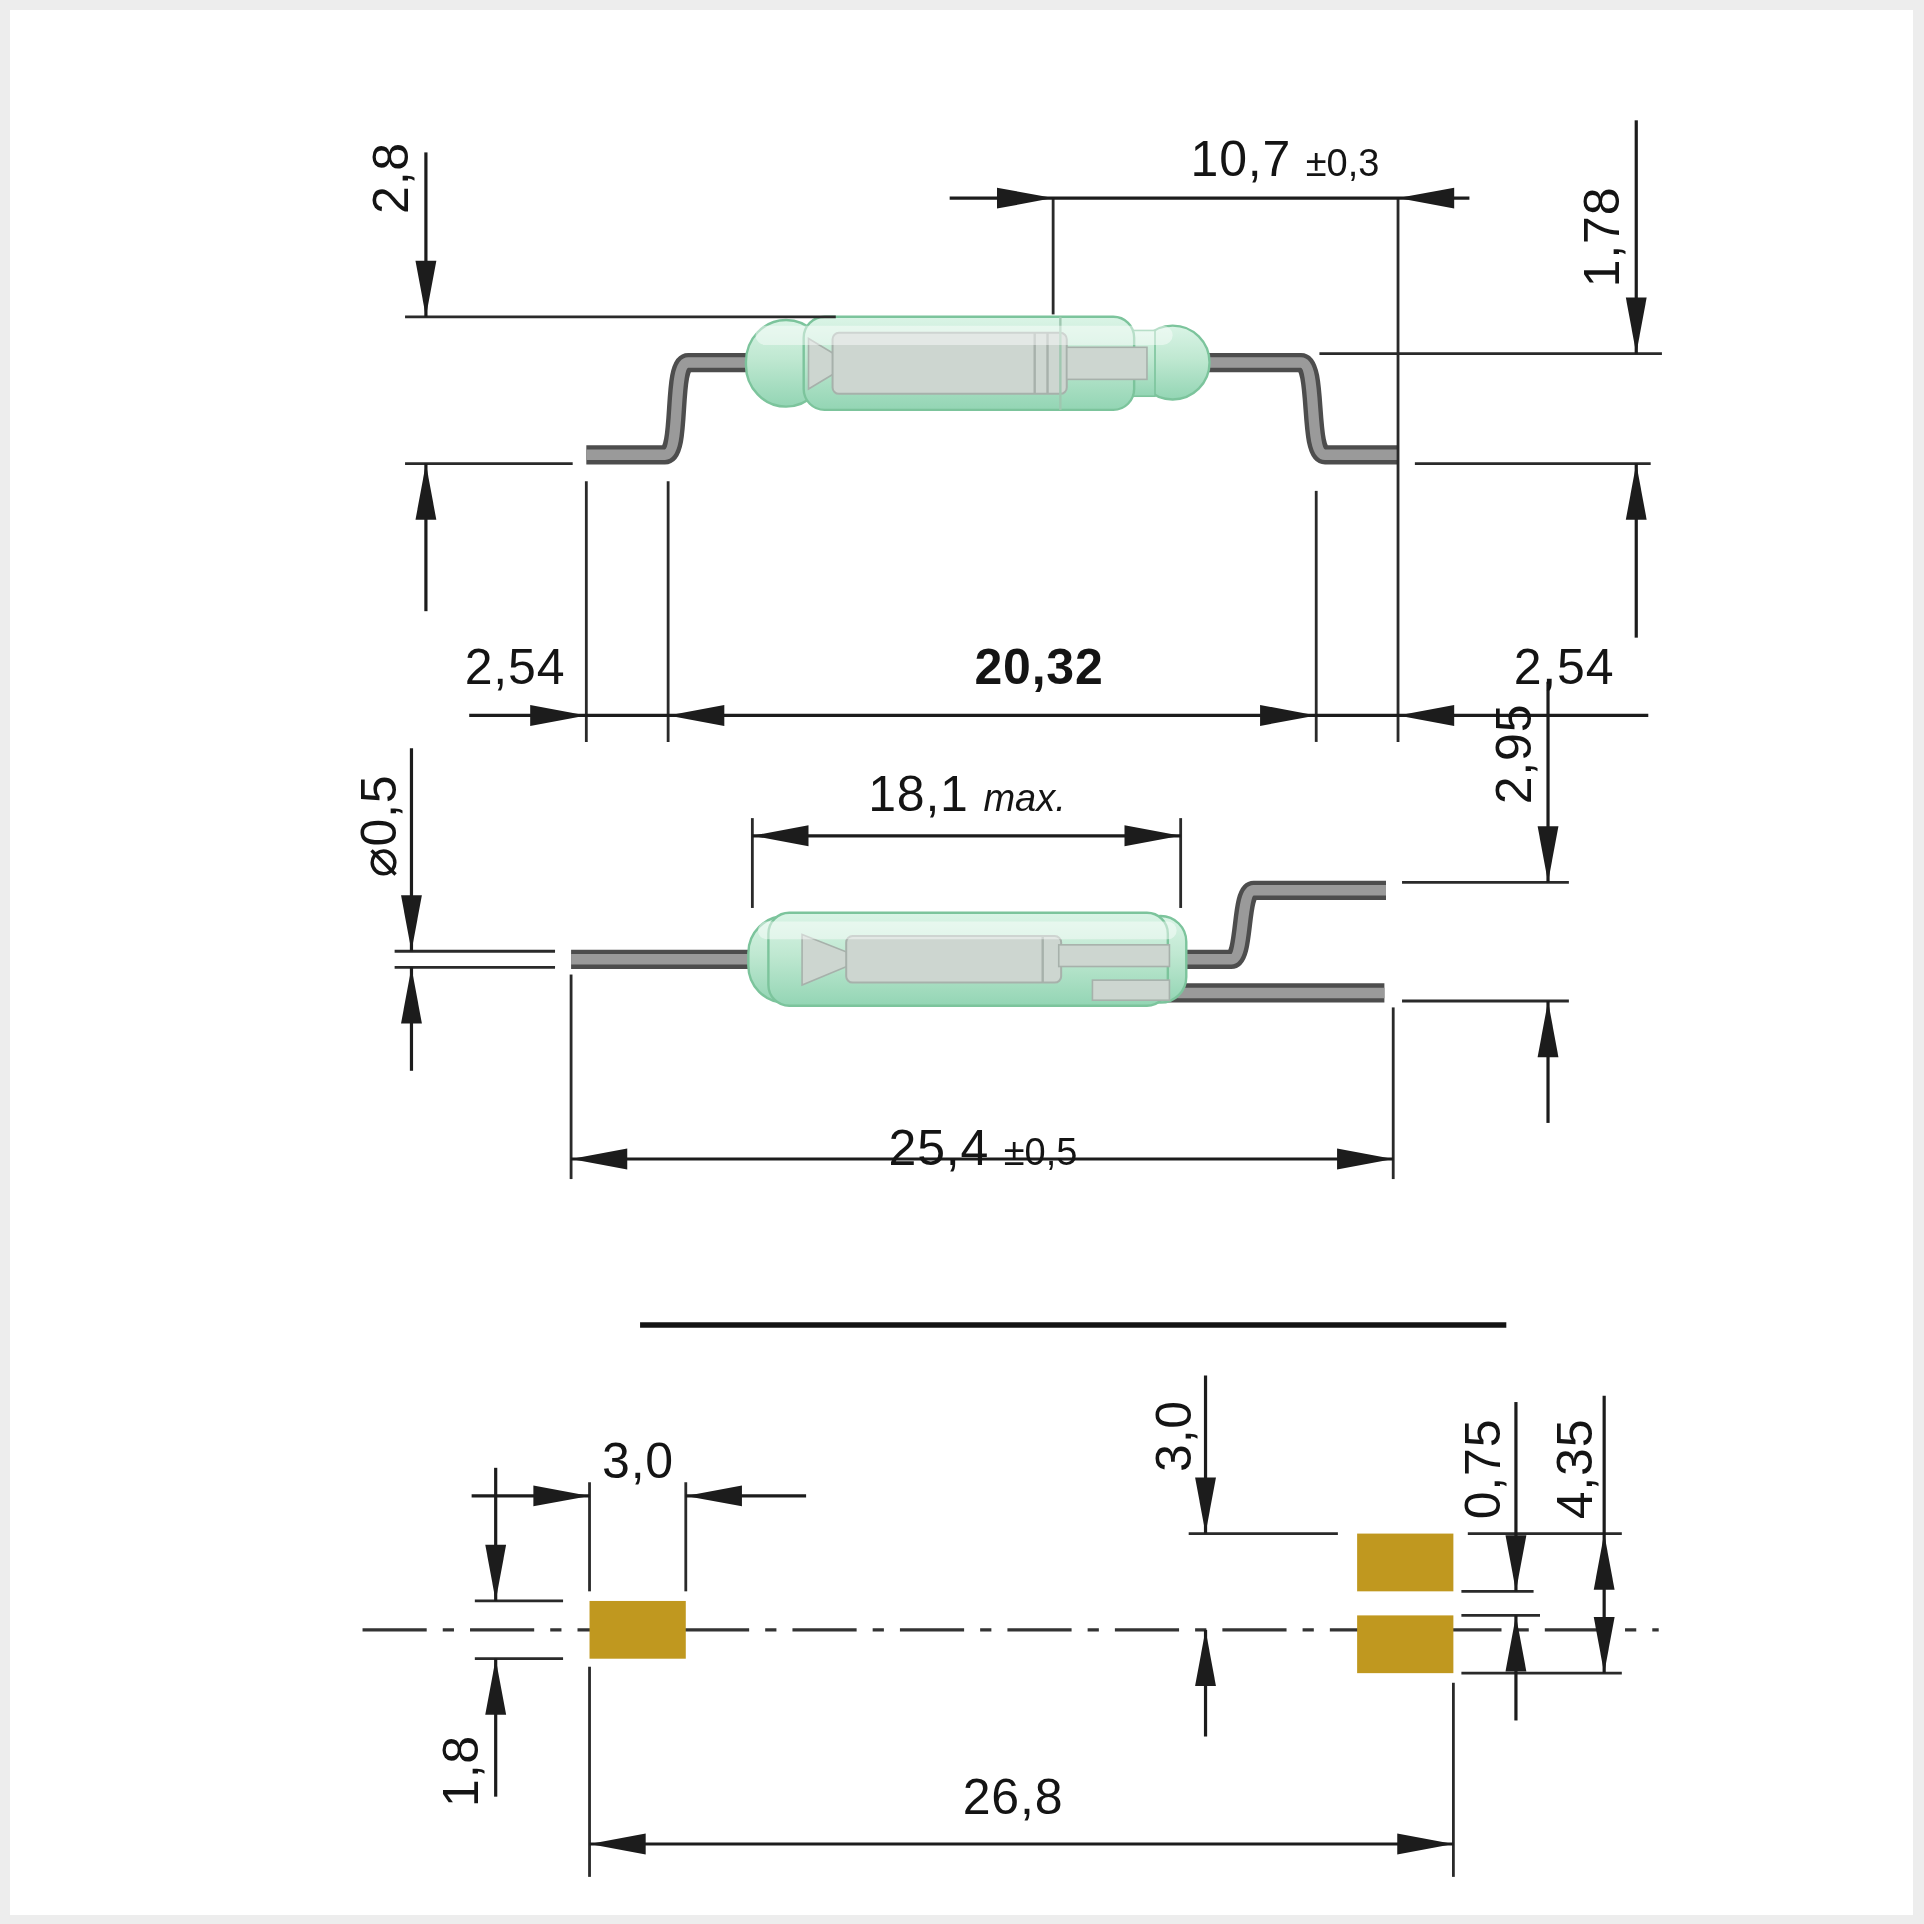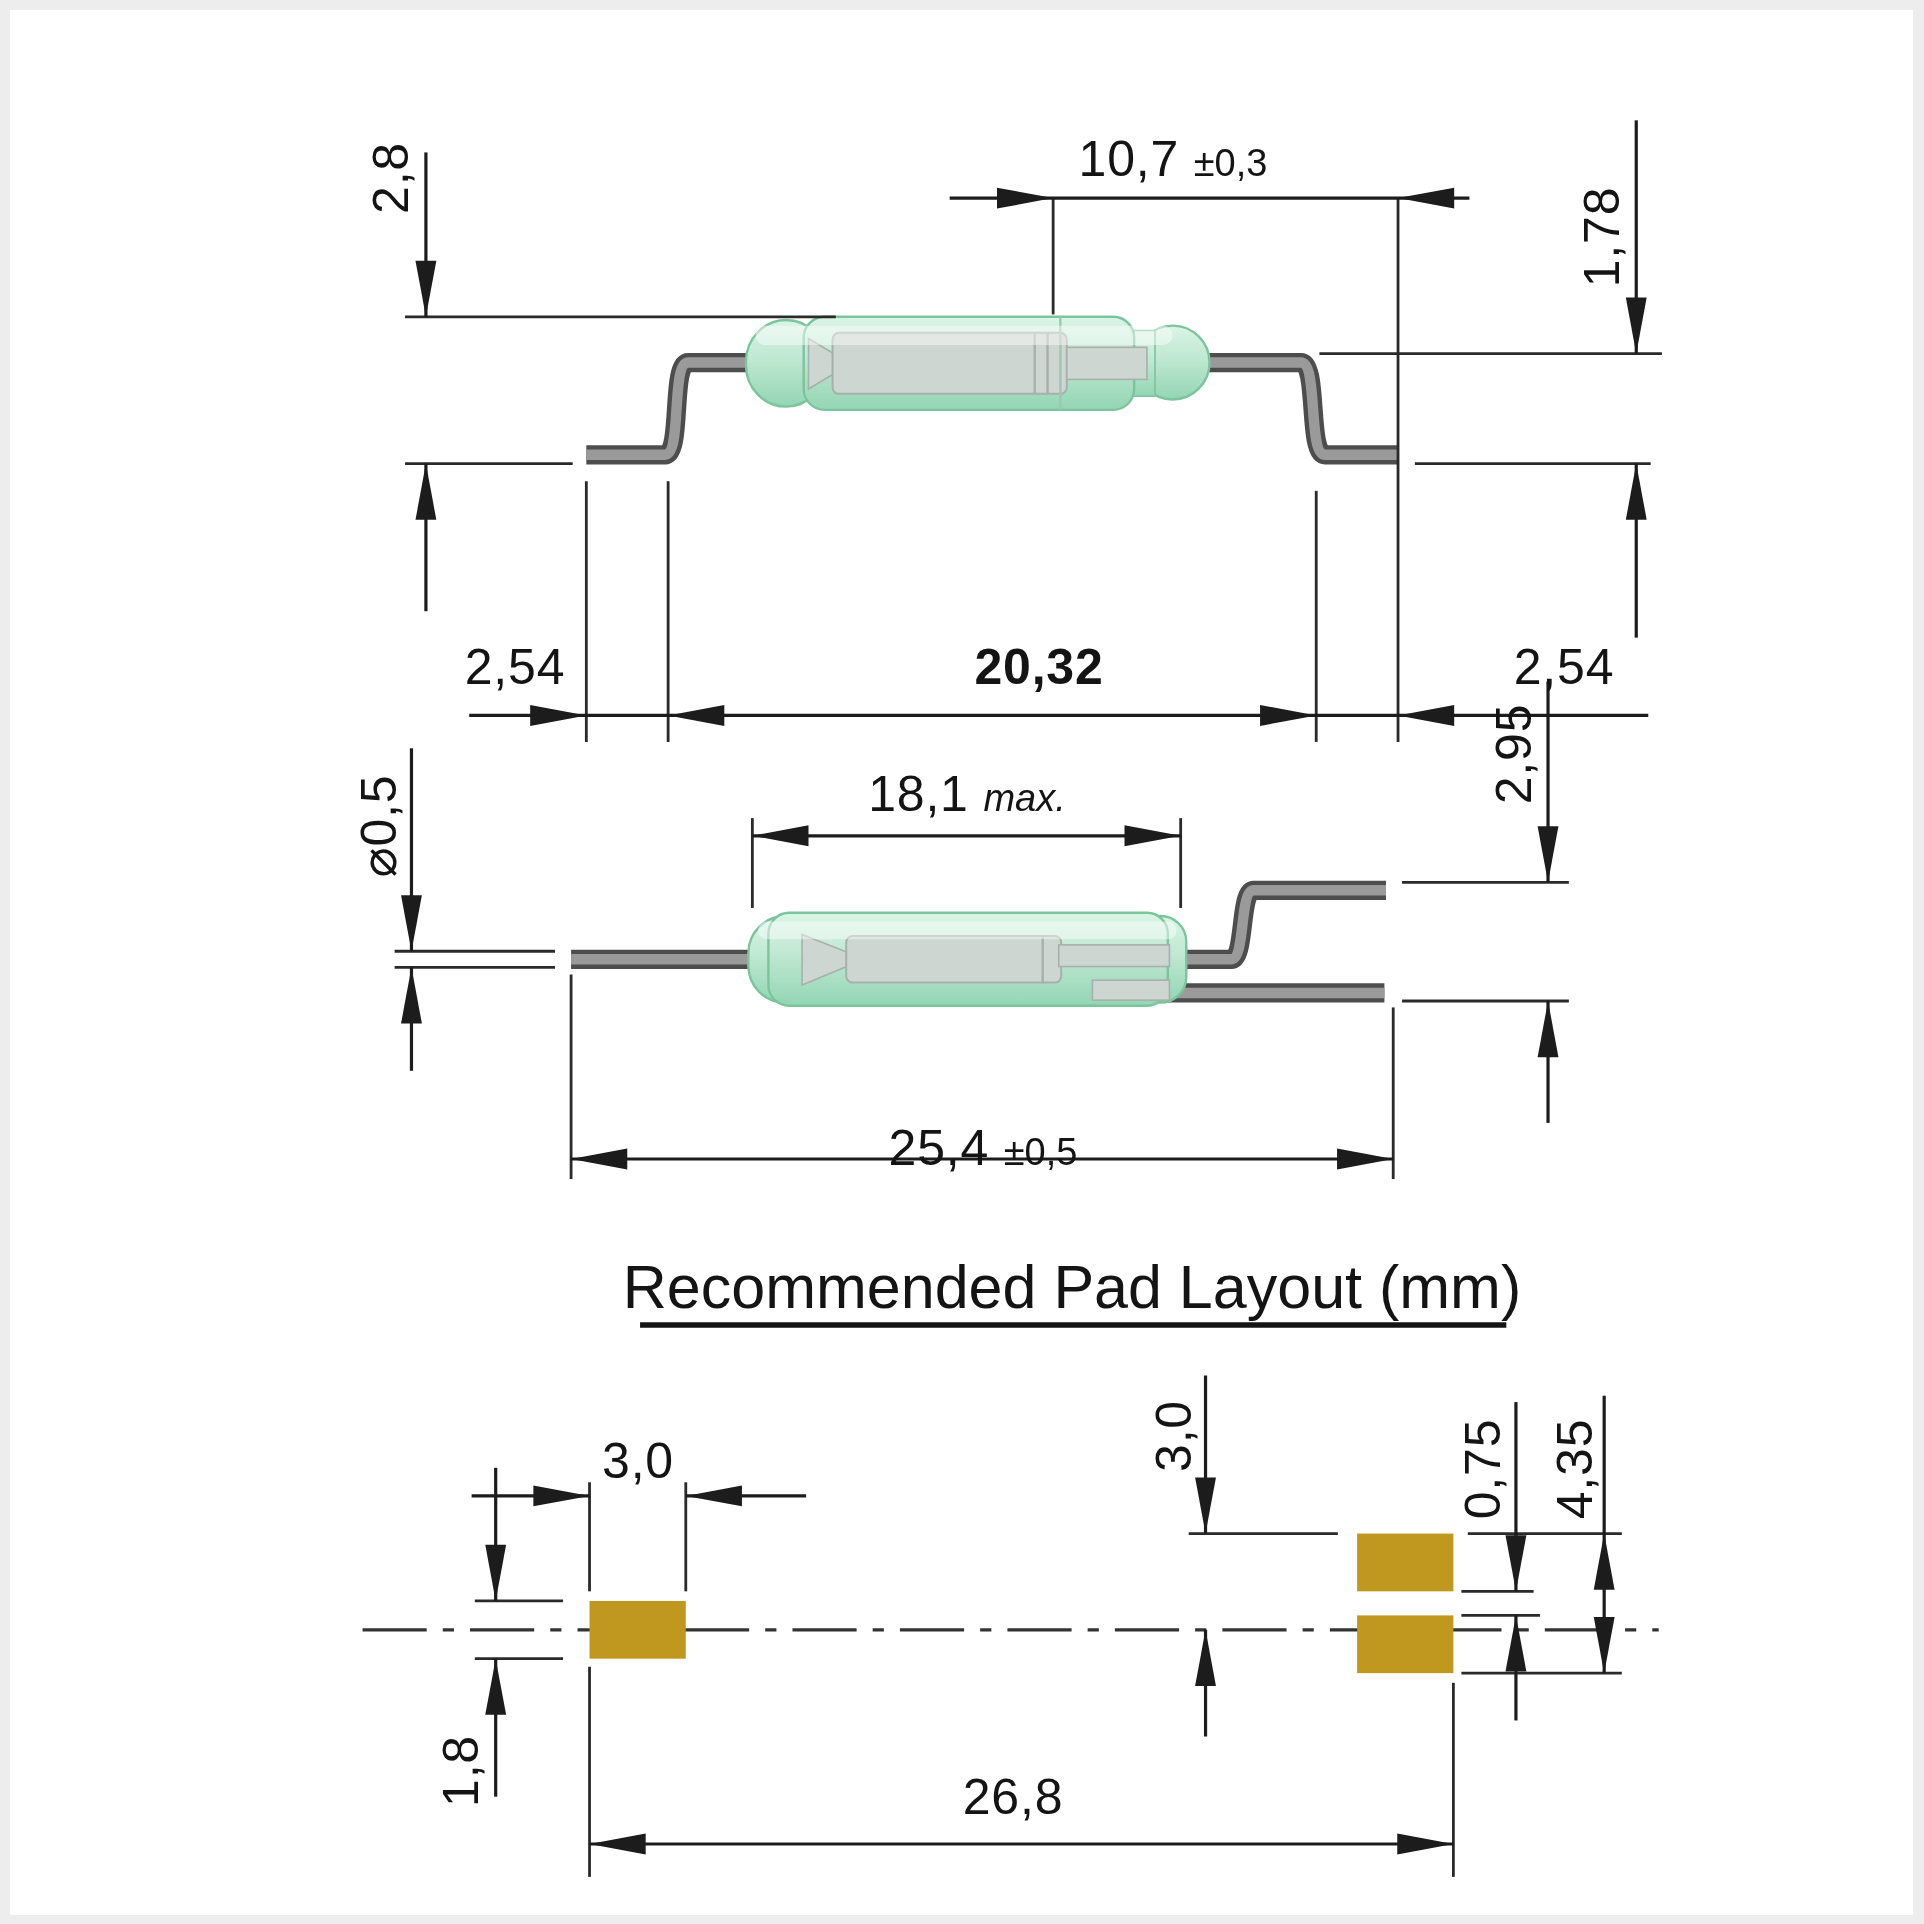--- a/index.html
+++ b/index.html
@@ -187,21 +187,21 @@
         <polygon points="2000,1912 1987,1982 2013,1982"></polygon>
         <polygon points="2000,2086 1987,2016 2013,2016"></polygon>
         <polygon points="735,2299 805,2286 805,2312"></polygon>
         <polygon points="1812,2299 1742,2286 1742,2312"></polygon>
       </g>
     </g>
   </svg>
 
   <div class="dim-label rot" style="left:391px;top:178px;">2,8</div>
 
-  <div class="dim-label" style="left:1173px;top:159px;text-align:right;">
+  <div class="dim-label" style="left:1285px;top:159px;text-align:right;">
     <span>10,7</span>
     <span class="tol">±0,3</span>
   </div>
 
   <div class="dim-label rot" style="left:1602px;top:237px;">1,78</div>
 
   <div class="dim-label" style="left:515px;top:667px;">2,54</div>
   <div class="dim-label" style="left:1039px;top:667px;font-weight:bold;">20,32</div>
   <div class="dim-label" style="left:1564px;top:667px;">2,54</div>
 
@@ -212,21 +212,20 @@
     <span class="suffix">max.</span>
   </div>
 
   <div class="dim-label rot" style="left:1514px;top:754px;">2,95</div>
 
   <div class="dim-label" style="left:983px;top:1148px;">
     <span>25,4</span>
     <span class="tol">±0,5</span>
   </div>
 
-  <div class="title" style="left:1072px;top:1287px;">Recommended Pad Layout (mm)</div>
 
   <div class="dim-label" style="left:638px;top:1461px;">3,0</div>
   <div class="dim-label rot" style="left:461px;top:1771px;">1,8</div>
   <div class="dim-label rot" style="left:1174px;top:1436px;">3,0</div>
   <div class="dim-label rot" style="left:1483px;top:1469px;">0,75</div>
   <div class="dim-label rot" style="left:1575px;top:1469px;">4,35</div>
   <div class="dim-label" style="left:1013px;top:1797px;">26,8</div>
 
   <div class="edge top"></div>
   <div class="edge left"></div>

